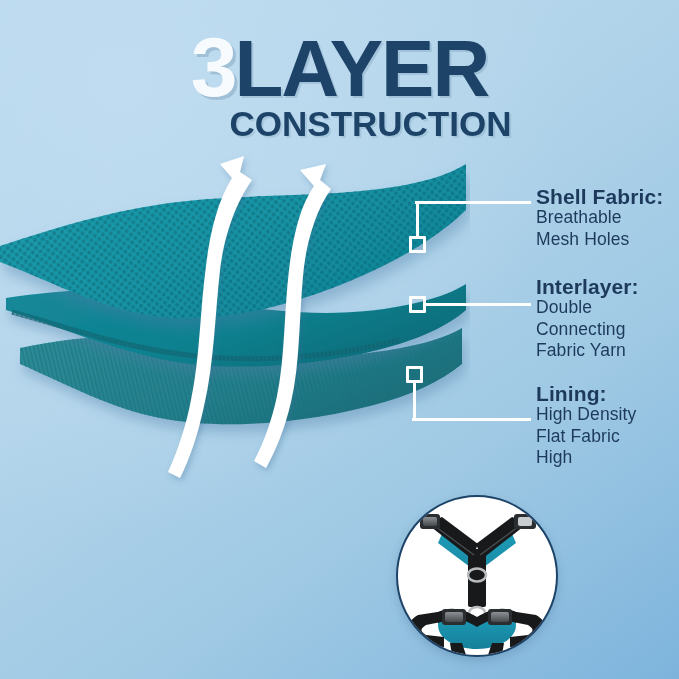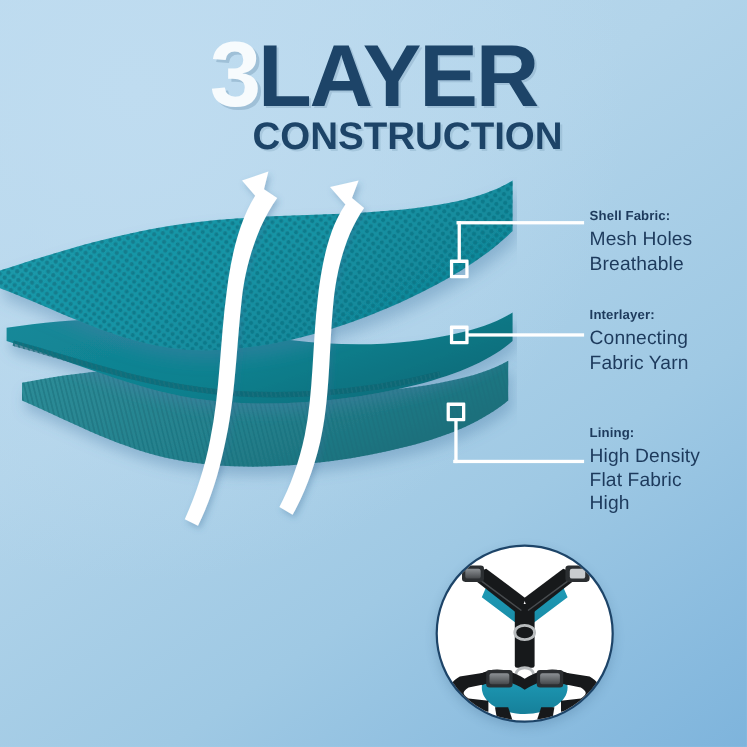--- a/index.html
+++ b/index.html
@@ -34,21 +34,21 @@
     text-shadow:2px 2px 0 rgba(80,120,150,.18);
     padding-left:62px;box-sizing:border-box;white-space:nowrap;
   }
 
   
   .layers{position:absolute;left:0;top:150px;width:470px;height:350px;}
   .layers svg{display:block;}
 
   
   .callout{position:absolute;color:#1d3a5c;}
-  .callout .hd{font-size:12px;font-weight:bold;line-height:21px;letter-spacing:.1px;}
+  .callout .hd{font-size:21px;font-weight:bold;line-height:21px;letter-spacing:.1px;}
   .callout .ln{font-size:17.5px;font-weight:normal;line-height:21.5px;letter-spacing:.1px;}
   #callout-shell{left:536px;top:186px;}
   #callout-inter{left:536px;top:276px;}
   #callout-lining{left:536px;top:383px;}
 
   .marker{
     position:absolute;width:17px;height:17px;box-sizing:border-box;
     border:3px solid #ffffff;background:transparent;border-radius:1px;
   }
   .conn{position:absolute;background:#ffffff;}
@@ -196,26 +196,27 @@
 
   <div class="marker" style="left:409px;top:296px;"></div>
   <div class="conn" style="left:424px;top:303px;width:107px;height:3px;"></div>
 
   <div class="marker" style="left:406px;top:366px;"></div>
   <div class="conn" style="left:412.5px;top:382px;width:3px;height:39px;"></div>
   <div class="conn" style="left:412px;top:418px;width:119px;height:3px;"></div>
 
   <div class="callout" id="callout-shell">
     <div class="hd">Shell Fabric:</div>
+    <div class="ln">Breathable</div>
     <div class="ln">Mesh Holes</div>
-    <div class="ln">Breathable</div>
   </div>
 
   <div class="callout" id="callout-inter">
     <div class="hd">Interlayer:</div>
+    <div class="ln">Double</div>
     <div class="ln">Connecting</div>
     <div class="ln">Fabric Yarn</div>
   </div>
 
   <div class="callout" id="callout-lining">
     <div class="hd">Lining:</div>
     <div class="ln">High Density</div>
     <div class="ln">Flat Fabric</div>
     <div class="ln">High</div>
   </div>

